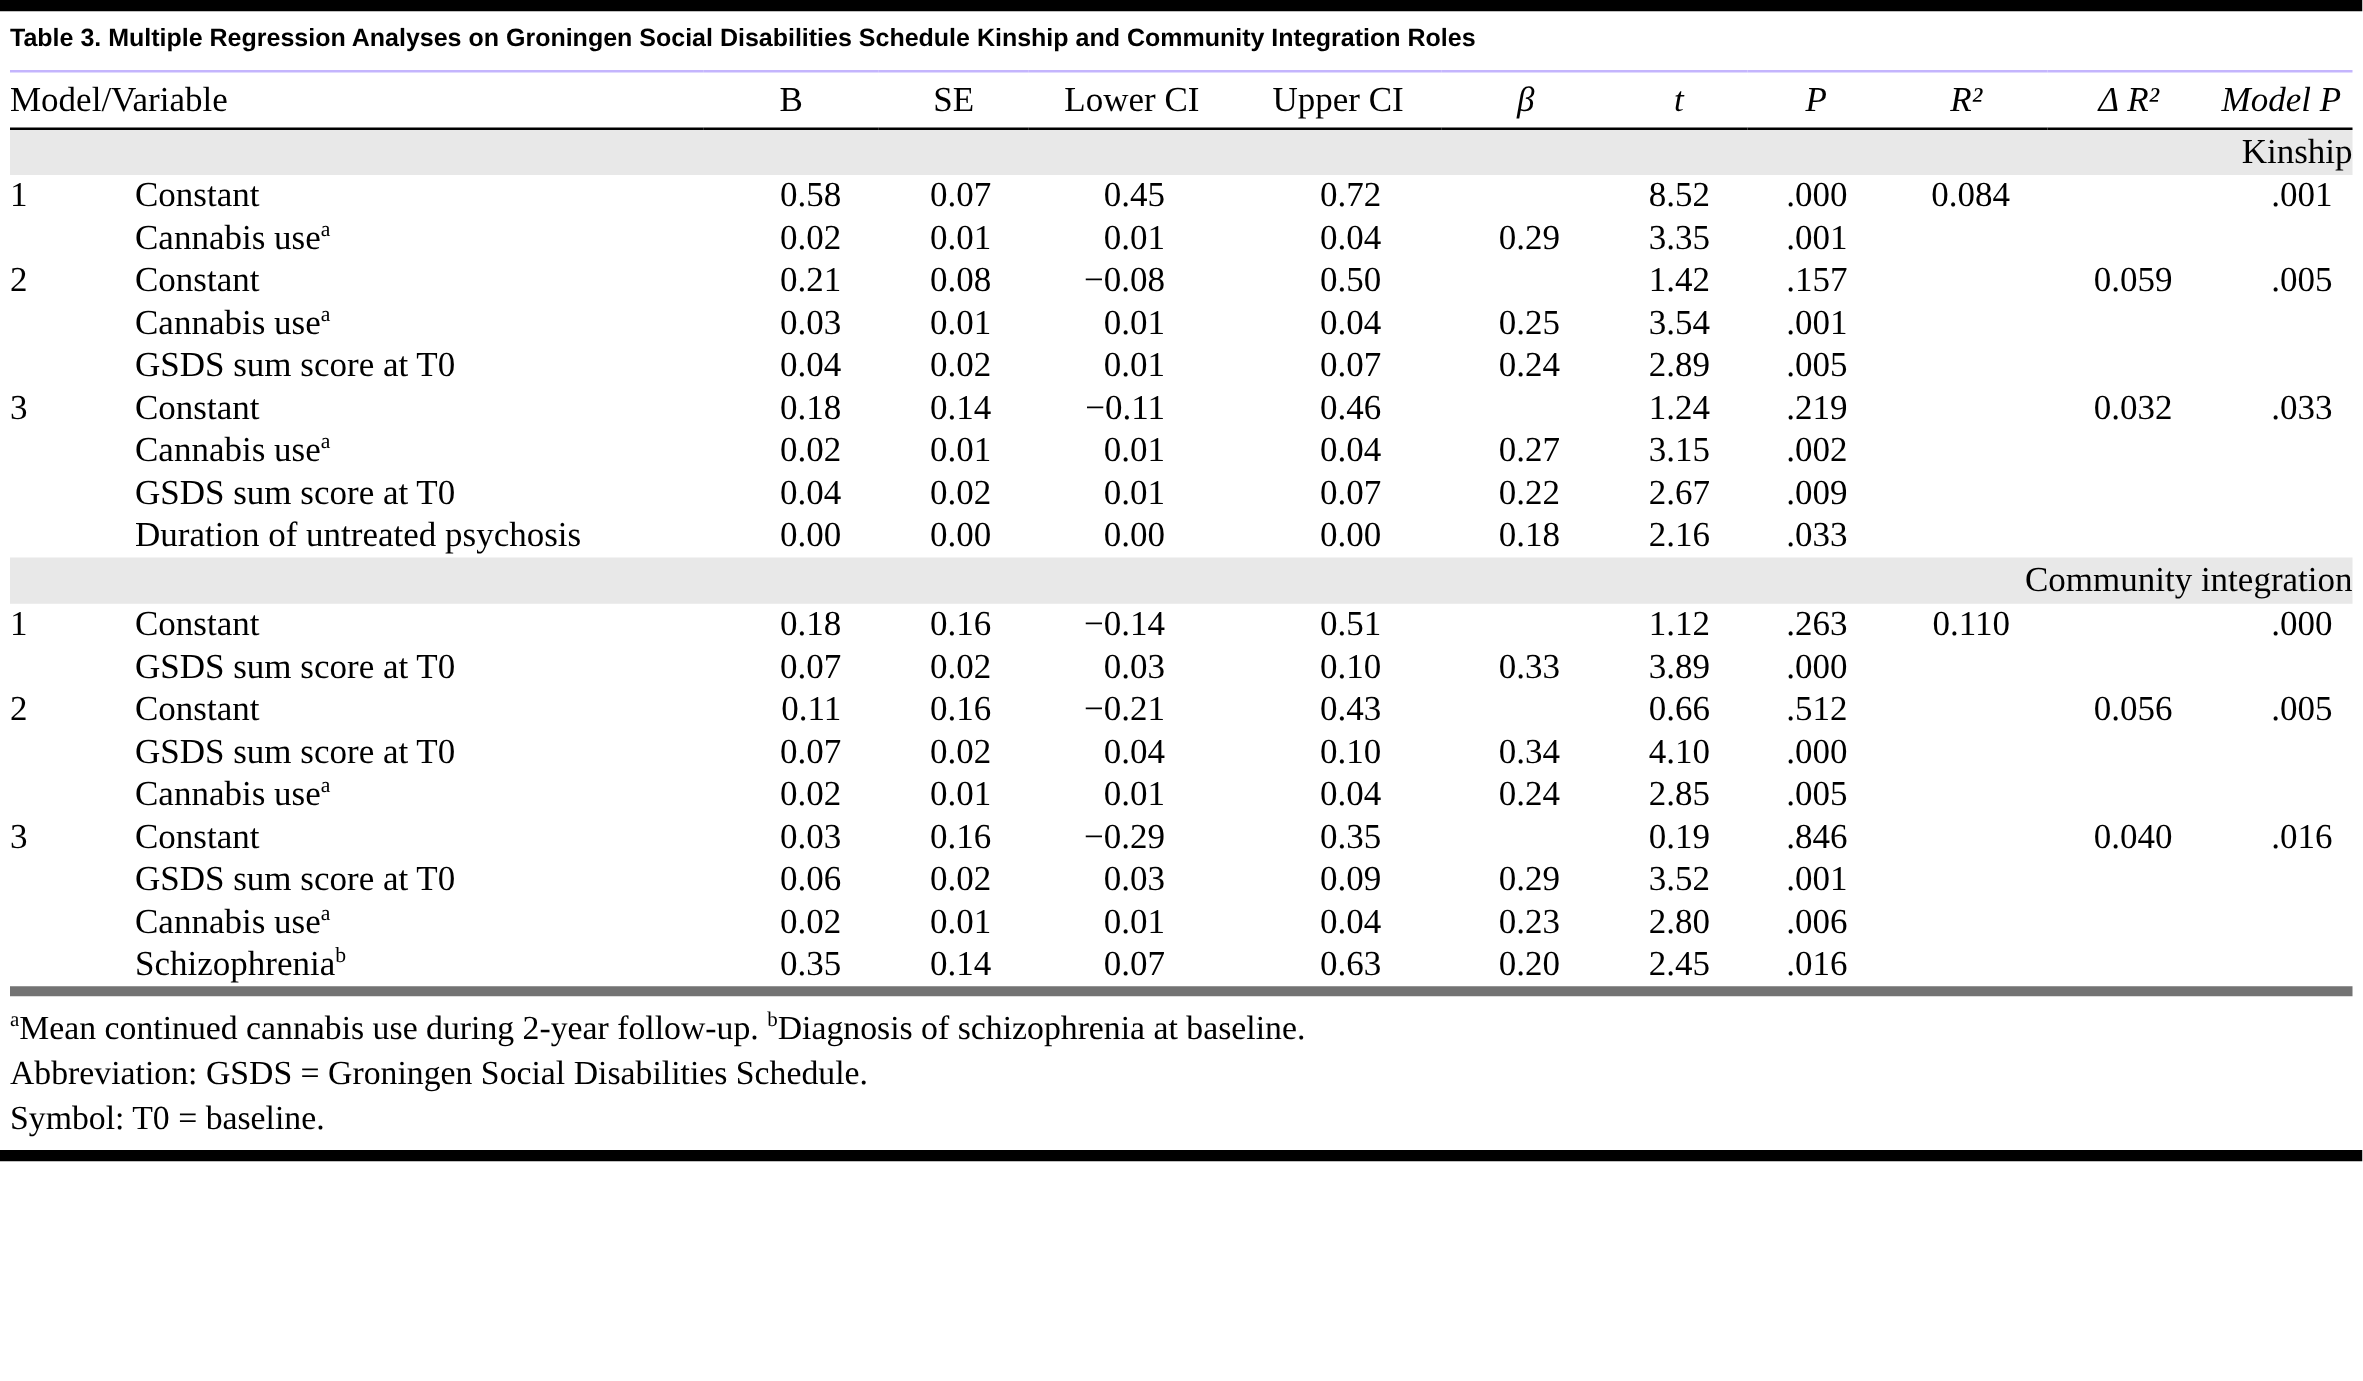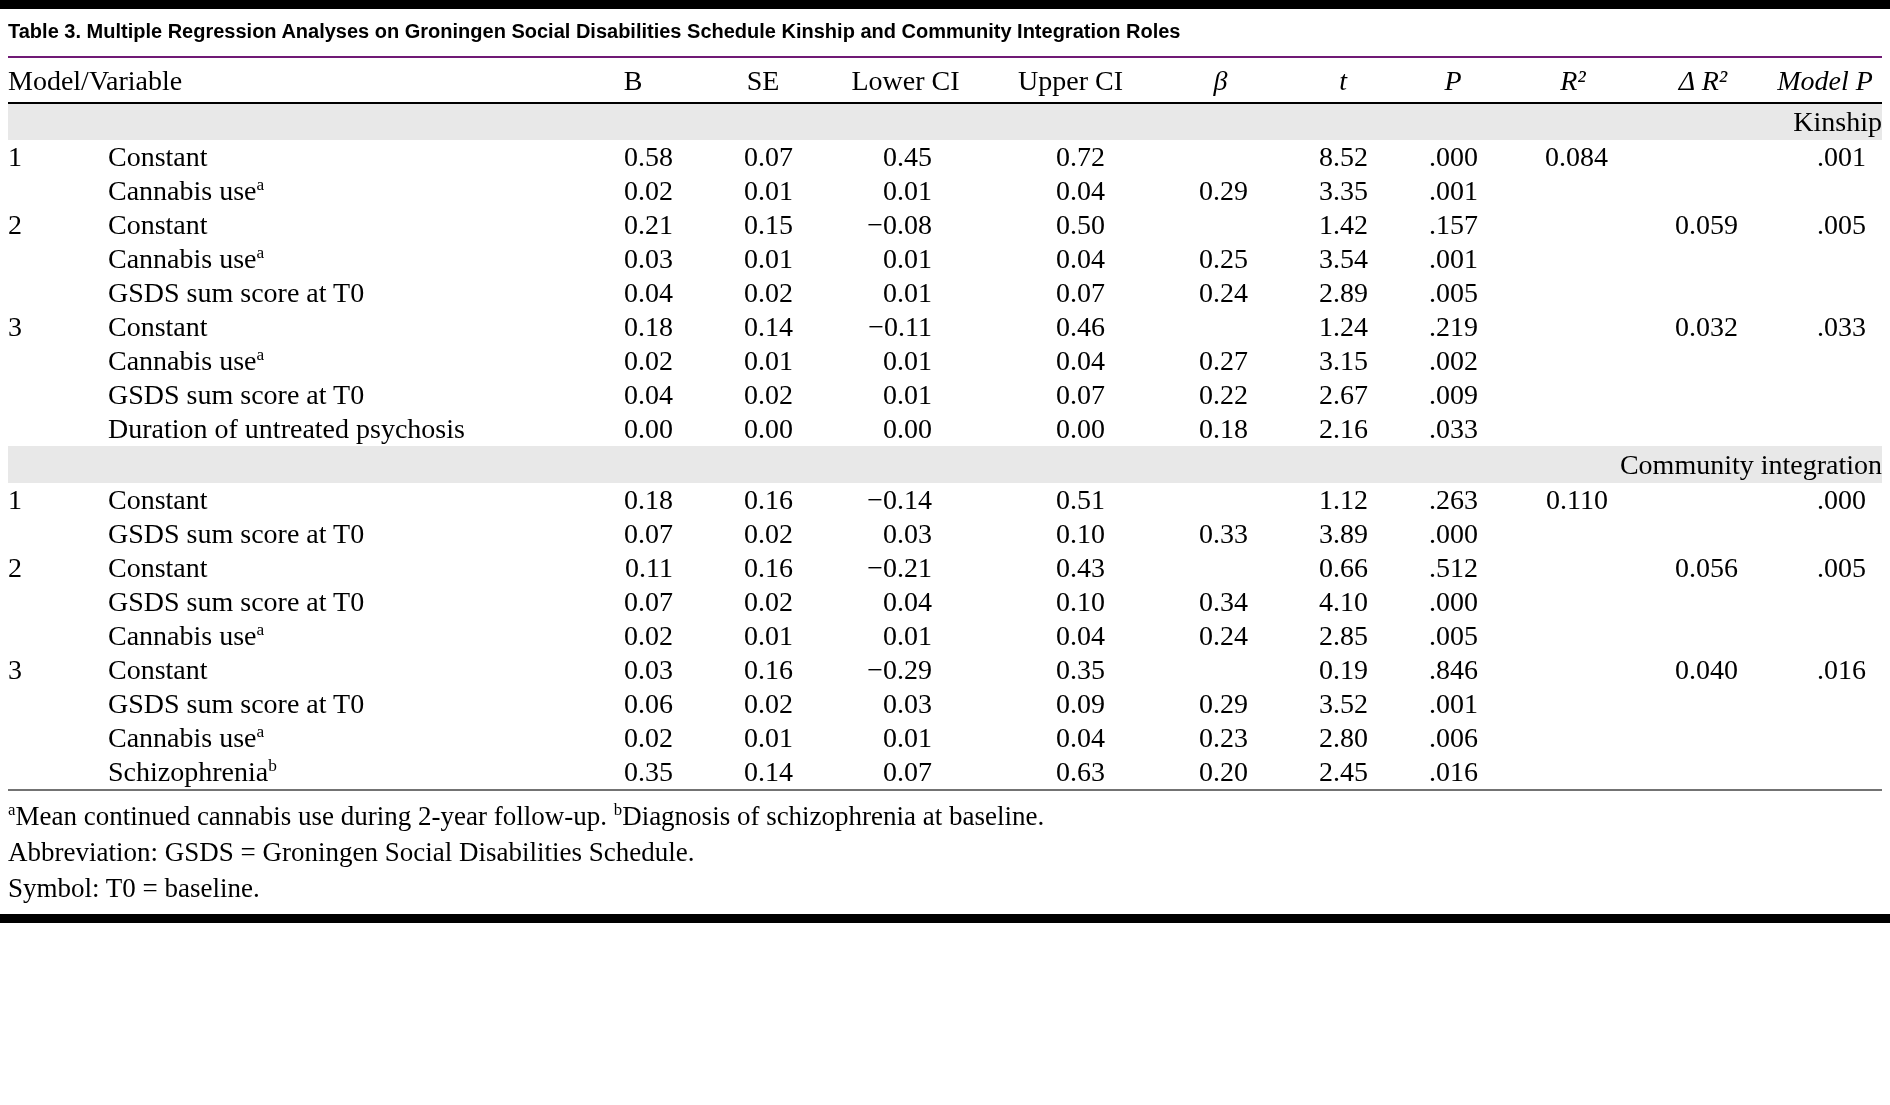--- a/index.html
+++ b/index.html
@@ -13,35 +13,35 @@
   .page { padding: 0 8px; }
   .title {
     font-family: "Liberation Sans", sans-serif;
     font-weight: 700; font-size: 20px; line-height: 1.25;
     padding: 10px 0 12px 0;
   }
   table.reg {
     table-layout: fixed; border-collapse: collapse;
     width: 1874px; font-size: 28px;
   }
-  thead tr { border-top: 2px solid #701a75; border-bottom: 2px solid #000; }
+  thead tr { border-top: 2px solid #c4b5fd; border-bottom: 2px solid #000; }
   th { font-weight: 400; text-align: center; padding: 7px 0 5px 0; font-size: 28px; }
   th.first { text-align: left; }
   .italic { font-style: italic; }
   tbody td { height: 34px; padding: 0; vertical-align: middle; font-size: 28px; }
   tr.section-row td { background: #e8e8e8; text-align: right; height: 37px; }
   td.model-cell { text-align: left; }
   td.variable-cell { text-align: left; }
   td.num-cell { text-align: right; padding-right: 30px; }
   td.c-lower-ci { padding-right: 56px; }
   td.c-upper-ci { padding-right: 48px; }
   td.c-beta { padding-right: 40px; }
   td.c-model-p { padding-right: 16px; }
   sup { font-size: 62%; line-height: 0; vertical-align: super; }
-  .footnotes { border-top: 2px solid #737373; padding: 7px 0 8px 0; font-size: 27px; }
+  .footnotes { border-top: 8px solid #737373; padding: 7px 0 8px 0; font-size: 27px; }
   .footnote { line-height: 36px; }
 </style>
 </head>
 <body>
 
 <div class="rule-thick"></div>
 
 <div class="page">
 
   <div class="title">Table 3. Multiple Regression Analyses on Groningen Social Disabilities Schedule Kinship and Community Integration Roles</div>
@@ -105,21 +105,21 @@
           <td class="num-cell c-t">3.35</td>
           <td class="num-cell c-p">.001</td>
           <td class="num-cell c-r2"></td>
           <td class="num-cell c-delta-r2"></td>
           <td class="num-cell c-model-p"></td>
         </tr>
         <tr>
           <td class="model-cell">2</td>
           <td class="variable-cell">Constant</td>
           <td class="num-cell c-b">0.21</td>
-          <td class="num-cell c-se">0.15</td>
+          <td class="num-cell c-se">0.08</td>
           <td class="num-cell c-lower-ci">−0.08</td>
           <td class="num-cell c-upper-ci">0.50</td>
           <td class="num-cell c-beta"></td>
           <td class="num-cell c-t">1.42</td>
           <td class="num-cell c-p">.157</td>
           <td class="num-cell c-r2"></td>
           <td class="num-cell c-delta-r2">0.059</td>
           <td class="num-cell c-model-p">.005</td>
         </tr>
         <tr>

